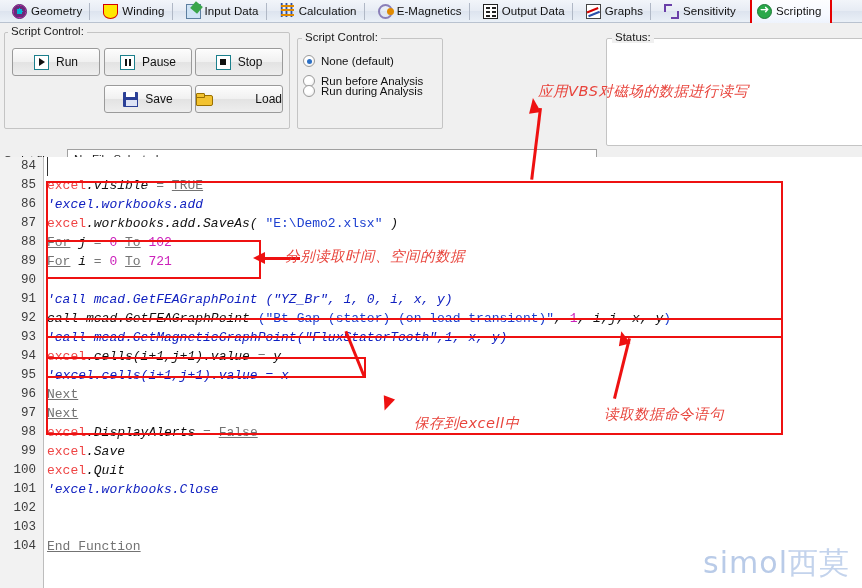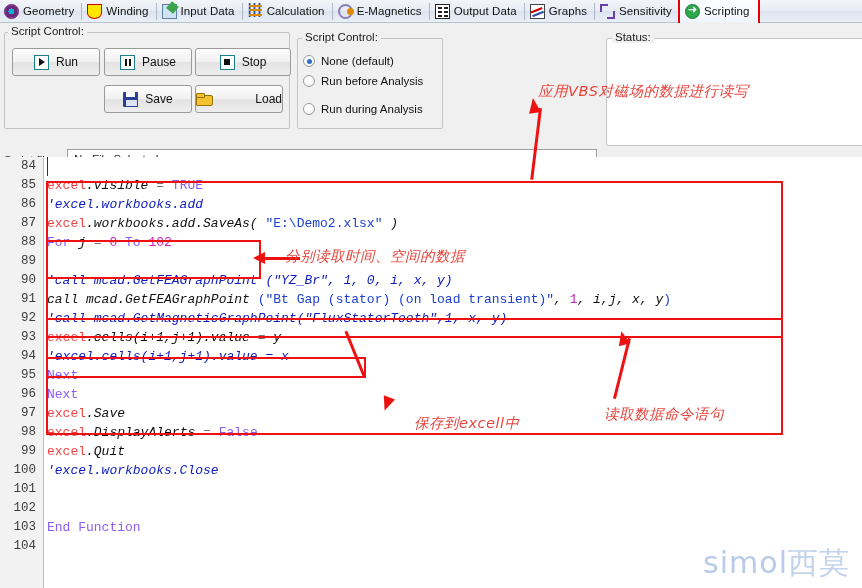--- a/index.html
+++ b/index.html
@@ -17,20 +17,21 @@
     background: linear-gradient(to bottom, #f2f5fa 0%, #e7ecf4 48%, #dde4ef 52%, #eaf0f7 100%);
     border-bottom: 1px solid #b9c2cf;
     display: flex; align-items: center;
     white-space: nowrap;
   }
   .tab {
     display: flex; align-items: center; height: 21px;
     padding: 0 6px 0 4px;
     font-size: 11.5px; color: #101010;
     position: relative;
+    margin-left: 8px;
   }
   .tab .lbl { margin-left: 4px; letter-spacing: .1px; }
   .tabsep {
     width: 1px; height: 17px; background: #b0b8c6;
     margin: 0 1px;
   }
   .tab.active {
     border: 2px solid #e60000;
     background: linear-gradient(to bottom,#ffffff 0%,#f6f9ff 60%,#e9f0fb 100%);
     height: 37px;
@@ -121,21 +122,21 @@
   
   #code { position:absolute; left:0; top:157px; width:792px; height:431px;
     background:#ffffff; overflow:hidden; }
   #gutter { position:absolute; left:0; top:0; width:44px; height:431px;
     background:#f2f2f2; border-right:1px solid #bdbdbd; }
   #gutter .ln { text-align:right; padding-right:7px; font-family:"Liberation Mono", monospace;
     font-size:12.5px; color:#3c3c3c; line-height:19px; height:19px; }
   #codelines { position:absolute; left:47px; top:0; width:815px; }
   .cl { height:19px; line-height:19px; font-family:"Liberation Mono", monospace;
     font-size:13px; white-space:pre; color:#111; }
-  .k  { color:#8b5cf6; }          
+  .k  { color:#737373;text-decoration:underline; }          
   .id { color:#ef4444; }          
   .op { color:#777777; }          
   .num{ color:#cc22bb; }          
   .str{ color:#1c3fd0; }          
   .cm { color:#1020c0; font-style:italic; }  
   .pl { color:#111;font-style:italic; }             
   #caret { position:absolute; left:47px; top:157px; width:1px; height:19px; background:#333; }
 
   
   .rbox { position:absolute; border:2px solid #ee1111; pointer-events:none; }
@@ -213,21 +214,21 @@
   <div class="grplabel" style="left:8px; top:2px;">Script Control:</div>
 
   <div class="btn" style="left:12px; top:25px; width:88px;">
     <span class="bic play"></span>
     <span>Run</span>
   </div>
   <div class="btn" style="left:104px; top:25px; width:88px;">
     <span class="bic pause"></span>
     <span>Pause</span>
   </div>
-  <div class="btn" style="left:195px; top:25px; width:96px;">
+  <div class="btn" style="left:195px; top:25px; width:88px;">
     <span class="bic stop"></span>
     <span>Stop</span>
   </div>
   <div class="btn" style="left:104px; top:62px; width:88px;">
     <span class="bic save"></span>
     <span>Save</span>
   </div>
   <div class="btn" style="left:195px; top:62px; width:88px;justify-content:space-between;">
     <span class="bic load"></span>
     <span>Load</span>
@@ -237,21 +238,21 @@
   <div class="grplabel" style="left:302px; top:8px;">Script Control:</div>
 
   <div class="radio-row" style="left:303px; top:32px;">
     <span class="radio sel"></span>
     <span>None (default)</span>
   </div>
   <div class="radio-row" style="left:303px; top:52px;">
     <span class="radio"></span>
     <span>Run before Analysis</span>
   </div>
-  <div class="radio-row" style="left:303px; top:80px;">
+  <div class="radio-row" style="left:303px; top:62px;">
     <span class="radio"></span>
     <span>Run during Analysis</span>
   </div>
 
   <div class="grpbox" style="left:606px; top:15px; width:262px; height:108px; background:#ffffff;"></div>
   <div class="grplabel" style="left:612px; top:8px;">Status:</div>
   <div style="position:absolute; left:613px; top:28px; width:248px; font-size:11.5px; color:#222;"></div>
 
   <div id="scriptfile-lbl">Script file:</div>
   <div id="scriptfile-input">No File Selected</div>
@@ -280,30 +281,31 @@
       <div class="ln">102</div>
       <div class="ln">103</div>
       <div class="ln">104</div>
     </div>
   <div id="codelines">
       <div class="cl">&nbsp;</div>
       <div class="cl"><span class="id">excel</span><span class="pl">.visible </span><span class="op">=</span><span class="pl"> </span><span class="k">TRUE</span></div>
       <div class="cl"><span class="cm">'excel.workbooks.add</span></div>
       <div class="cl"><span class="id">excel</span><span class="pl">.workbooks.add.SaveAs</span><span class="pl">( </span><span class="str">"E:\Demo2.xlsx"</span><span class="pl"> )</span></div>
       <div class="cl"><span class="k">For</span><span class="pl"> j </span><span class="op">=</span><span class="pl"> </span><span class="num">0</span><span class="pl"> </span><span class="k">To</span><span class="pl"> </span><span class="num">102</span></div>
+      <div class="cl"><span class="k">For</span><span class="pl"> i </span><span class="op">=</span><span class="pl"> </span><span class="num">0</span><span class="pl"> </span><span class="k">To</span><span class="pl"> </span><span class="num">721</span></div>
       <div class="cl">&nbsp;</div>
       <div class="cl"><span class="cm">'call mcad.GetFEAGraphPoint ("YZ_Br", 1, 0, i, x, y)</span></div>
       <div class="cl"><span class="pl">call mcad.GetFEAGraphPoint </span><span class="str">("Bt Gap (stator) (on load transient)"</span><span class="pl">, </span><span class="num">1</span><span class="pl">, i,j, x, y</span><span class="str">)</span></div>
       <div class="cl"><span class="cm">'call mcad.GetMagneticGraphPoint("FluxStatorTooth",1, x, y)</span></div>
       <div class="cl"><span class="id">excel</span><span class="pl">.cells(i+1,j+1).value </span><span class="op">=</span><span class="pl"> y</span></div>
       <div class="cl"><span class="cm">'excel.cells(i+1,j+1).value = x</span></div>
       <div class="cl"><span class="k">Next</span></div>
       <div class="cl"><span class="k">Next</span></div>
+      <div class="cl"><span class="id">excel</span><span class="pl">.DisplayAlerts </span><span class="op">=</span><span class="pl"> </span><span class="k">False</span></div>
       <div class="cl"><span class="id">excel</span><span class="pl">.Save</span></div>
-      <div class="cl"><span class="id">excel</span><span class="pl">.DisplayAlerts </span><span class="op">=</span><span class="pl"> </span><span class="k">False</span></div>
       <div class="cl"><span class="id">excel</span><span class="pl">.Quit</span></div>
       <div class="cl"><span class="cm">'excel.workbooks.Close</span></div>
       <div class="cl">&nbsp;</div>
       <div class="cl">&nbsp;</div>
       <div class="cl"><span class="k">End Function</span></div>
     </div>
 </div>
 <div id="caret"></div>
 
 <div class="rbox" style="left:46px; top:181px; width:737px; height:254px;"></div>

